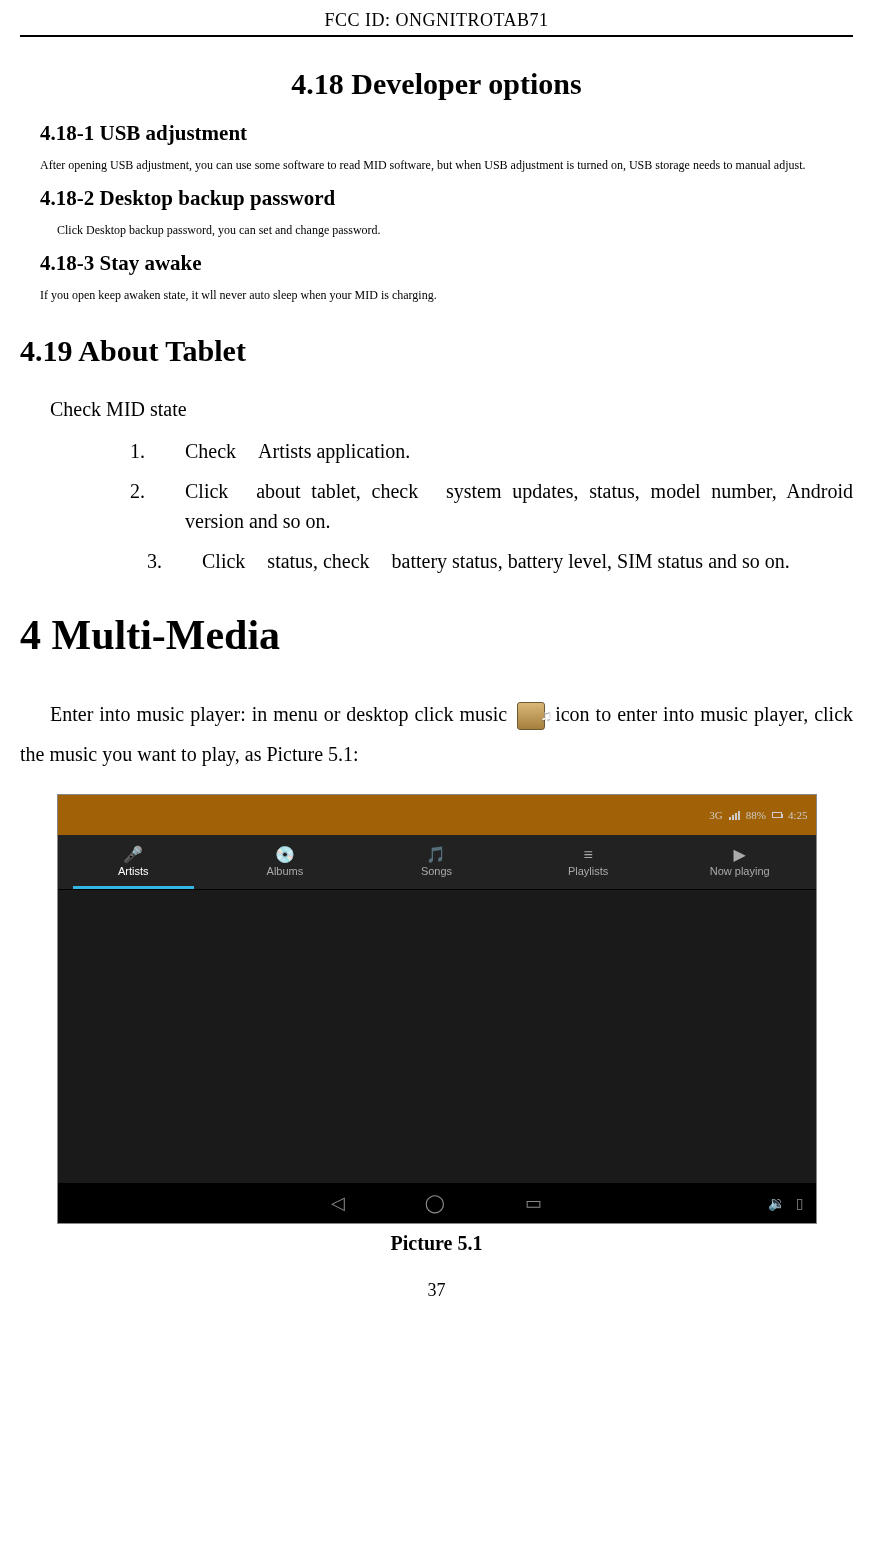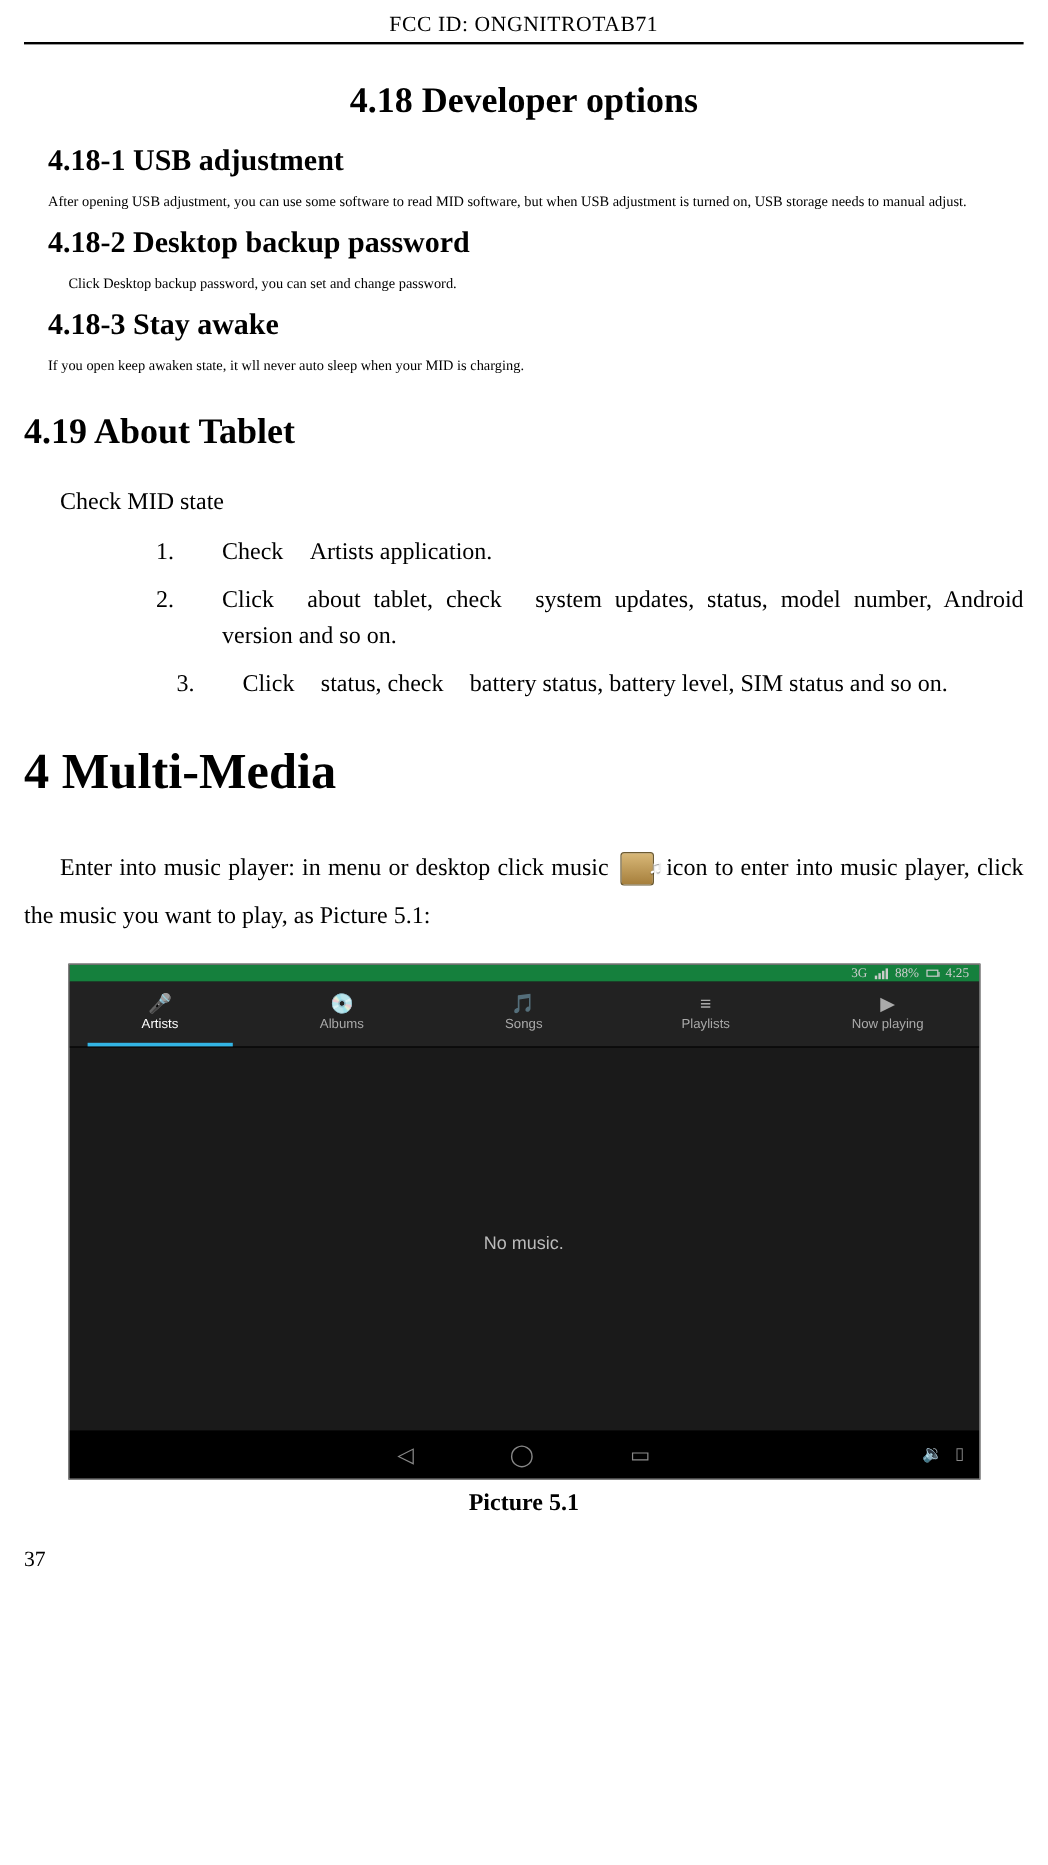--- a/index.html
+++ b/index.html
@@ -22,21 +22,21 @@
       margin-bottom: 30px;
       letter-spacing: 0.5px;
     }
     h1.dev-options {
       font-size: 30px;
       font-weight: bold;
       margin: 25px 0 20px 0;
       text-align: center;
     }
     .sub-heading {
-      font-size: 25px;
+      font-size: 21px;
       font-weight: bold;
       margin: 12px 0 10px 20px;
     }
     .body-text {
       font-size: 12px;
       margin: 0 0 12px 0;
       text-align: justify;
       line-height: 1.5;
     }
     .body-text.indented-first {
@@ -112,22 +112,22 @@
     .screenshot {
       width: 760px;
       height: 430px;
       margin: 0 auto 8px auto;
       background: #1a1a1a;
       position: relative;
       border: 1px solid #888;
       overflow: hidden;
     }
     .ss-status {
-      height: 14px;
-      background: #15803d;
+      height: 40px;
+      background: #a16207;
       display: flex;
       align-items: center;
       justify-content: flex-end;
       padding: 0 8px;
       font-size: 11px;
       color: #ccc;
       gap: 6px;
     }
     .ss-status .battery-icon {
       display: inline-block;
@@ -213,20 +213,21 @@
       gap: 10px;
       font-size: 14px;
     }
     .picture-caption {
       text-align: center;
       font-size: 20px;
       font-weight: bold;
       margin: 8px 0 25px 0;
     }
     .page-number {
+      text-align: center;
       font-size: 18px;
       margin-top: 20px;
     }
     .signal-bars {
       display: inline-flex;
       align-items: flex-end;
       gap: 1px;
       height: 10px;
     }
     .signal-bars span {
@@ -317,21 +318,20 @@
       </div>
       <div class="ss-tab">
         <span class="ss-tab-icon">≡</span>
         <span>Playlists</span>
       </div>
       <div class="ss-tab">
         <span class="ss-tab-icon">▶</span>
         <span>Now playing</span>
       </div>
     </div>
-    <div class="ss-body">No music.</div>
     <div class="ss-nav">
       <span>◁</span>
       <span>◯</span>
       <span>▭</span>
       <div class="nav-right">
         <span>🔉</span>
         <span>▯</span>
       </div>
     </div>
   </div>

